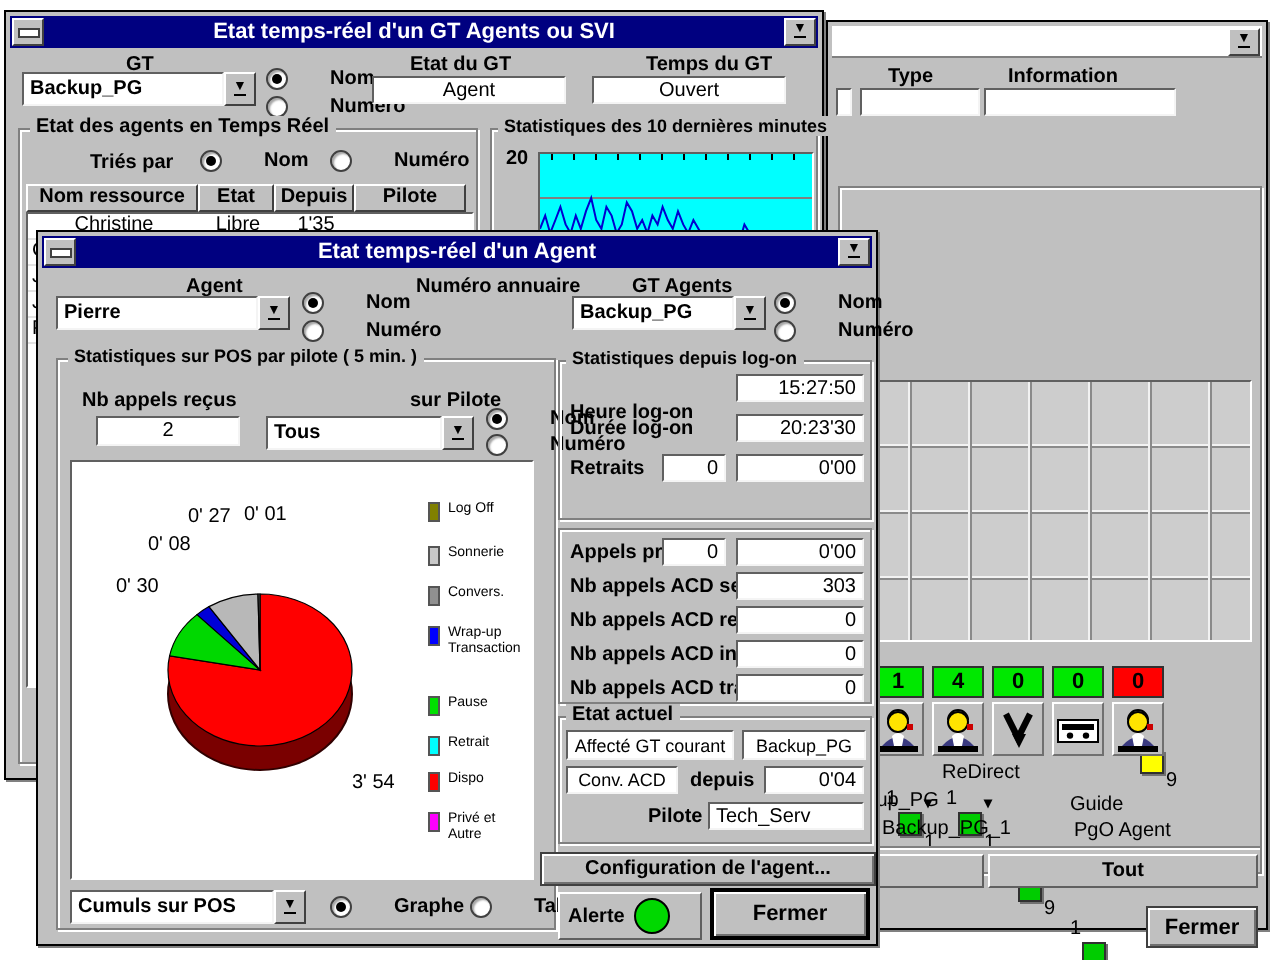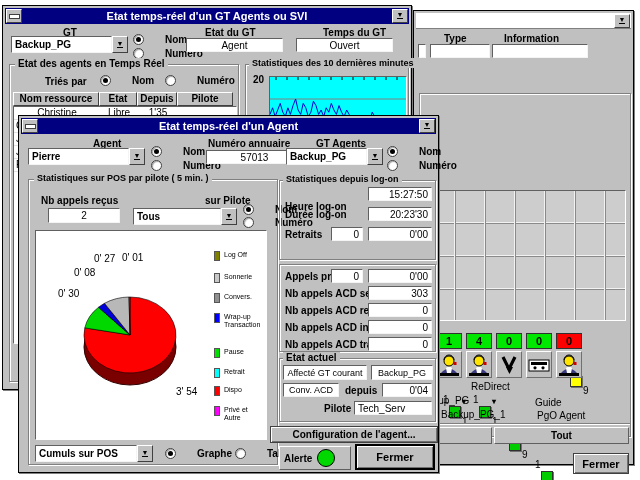--- a/index.html
+++ b/index.html
@@ -289,21 +289,20 @@
       </div>
       <div class="rrow" style="left:130px; top:12px;">
         <span class="radio sel"></span>
         <span>Nom</span>
       </div>
       <div class="rrow" style="left:130px; top:26px;">
         <span class="radio"></span>
         <span>Numéro</span>
       </div>
       <span class="lbl" style="left:187px; top:4px;">Numéro annuaire</span>
-      <div class="field center" style="left:185px; top:16px; width:97px; height:14px; font-weight:normal;">57013</div>
       <span class="lbl" style="left:295px; top:4px;">GT Agents</span>
       <div class="combo" style="left:265px; top:14px; width:97px; height:17px;">
         <span class="ctext">Backup_PG</span>
         <span class="dropbtn darr"></span>
       </div>
       <div class="rrow" style="left:366px; top:12px;">
         <span class="radio sel"></span>
         <span>Nom</span>
       </div>
       <div class="rrow" style="left:366px; top:26px;">

